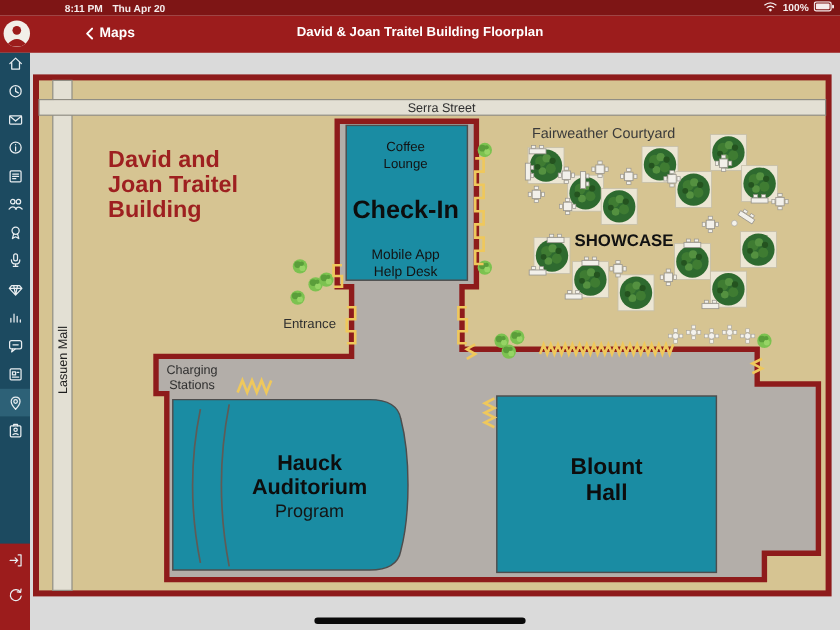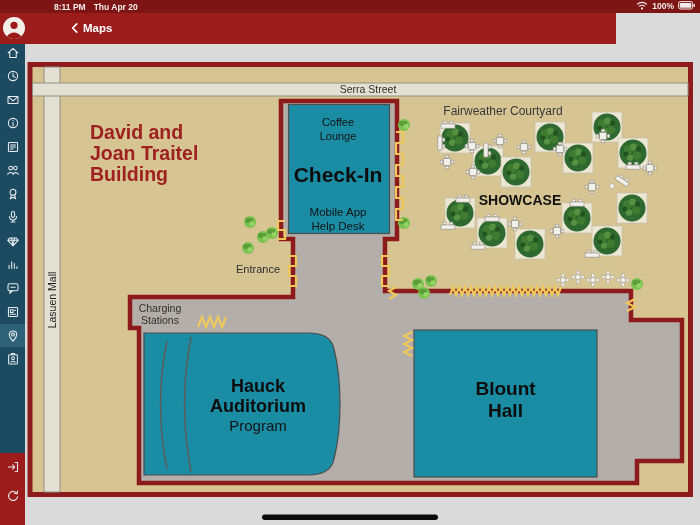--- a/index.html
+++ b/index.html
@@ -4,21 +4,21 @@
 <style>
   html,body{margin:0;padding:0;background:#222;}
   .screen{position:relative;width:700px;height:525px;overflow:hidden;
     font-family:"Liberation Sans",sans-serif;background:#DADADA;}
   
   .status-bar{position:absolute;left:0;top:0;width:700px;height:13px;background:#7E1515;
     color:#F5ECEC;font-size:8.5px;display:flex;align-items:center;justify-content:space-between;}
   .status-left{display:flex;gap:8px;margin-left:6px;font-weight:bold;padding-left:48px;}
   .status-right{display:flex;gap:4px;align-items:flex-start;margin-right:4px;font-weight:bold;}
   
-  .nav-bar{position:absolute;left:0;top:13px;width:616px;height:31px;background:#9C1C1C;}
+  .nav-bar{position:absolute;left:0;top:13px;width:700px;height:31px;background:#9C1C1C;}
   .avatar{position:absolute;left:3px;top:4px;width:22px;height:22px;border-radius:50%;
     background:#F2EFE9;overflow:hidden;}
   .back-btn{position:absolute;left:64px;top:7px;display:flex;align-items:center;gap:4px;
     color:#FFFFFF;font-size:11.5px;font-weight:bold;cursor:pointer;background:none;border:none;}
   .nav-title{position:absolute;left:0;top:8px;width:700px;text-align:center;color:#FFFFFF;
     font-size:11px;font-weight:bold;pointer-events:none;}
   
   .sidebar{position:absolute;left:0;top:44px;width:25px;height:481px;background:#1C4A60;}
   .side-item{position:absolute;left:0;width:25px;height:23px;display:flex;align-items:center;
     justify-content:center;cursor:pointer;}
@@ -64,20 +64,21 @@
           <circle cx="11" cy="8.3" r="3.6" fill="#9C1C1C"></circle>
           <path d="M3.5,19.5 Q11,11.5 18.5,19.5 L18.5,22 L3.5,22 Z" fill="#9C1C1C"></path>
         </svg>
     </div>
     <button class="back-btn">
       <svg width="9" height="14" viewBox="0 0 12 16">
           <path d="M9,2.5 3.5,8 9,13.5" stroke="#FFFFFF" stroke-width="2.2" fill="none" stroke-linecap="round" stroke-linejoin="round"></path>
         </svg>
       <span>Maps</span>
     </button>
+    <div class="nav-title">David &amp; Joan Traitel Building Floorplan</div>
   </div>
 
   <div class="sidebar">
     <div class="side-item" style="top:-3px">
         <svg class="ic" width="14" height="14" viewBox="0 0 16 16">
           <path d="M2.5,8 8,2.8 13.5,8 M4.3,7 V13.2 H11.7 V7"></path>
         </svg>
       </div>
     <div class="side-item" style="top:20px">
         <svg class="ic" width="14" height="14" viewBox="0 0 16 16">

